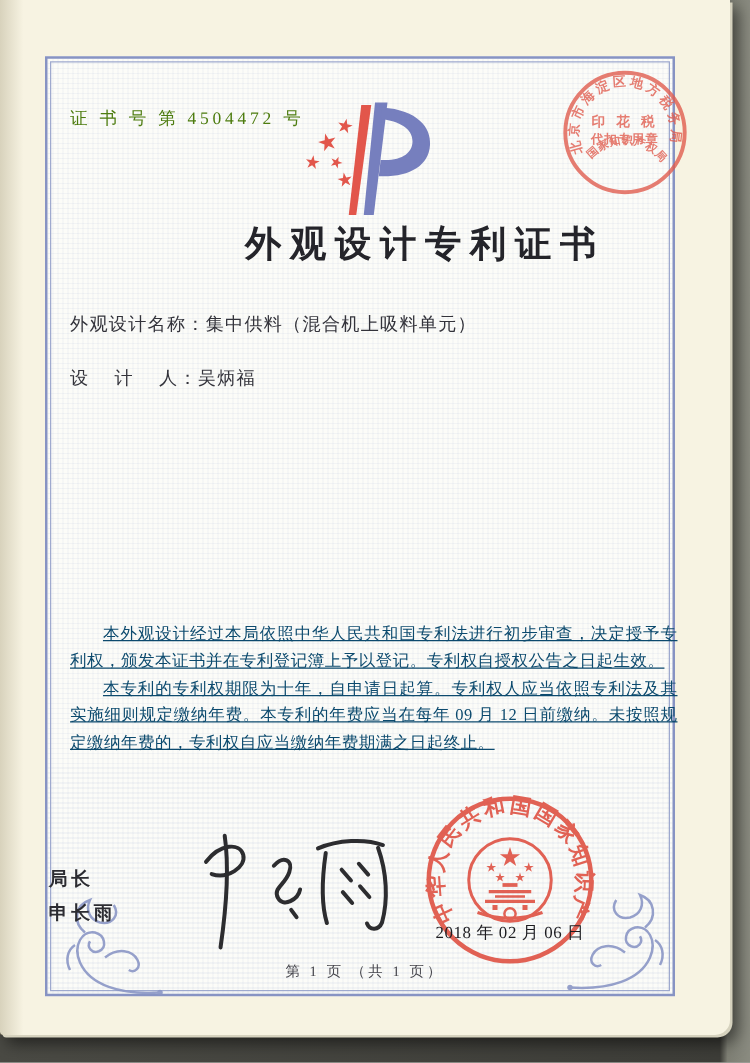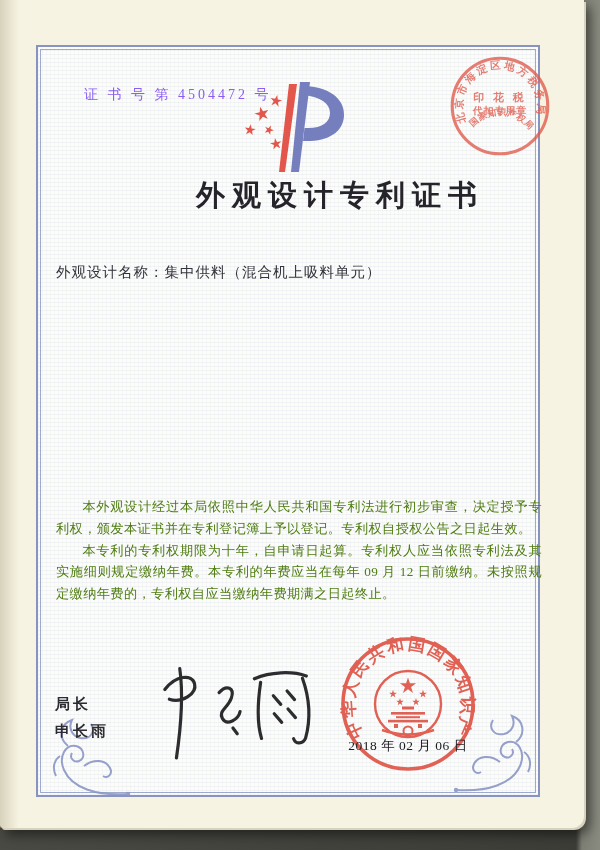--- a/index.html
+++ b/index.html
@@ -13,30 +13,30 @@
   .page::before{content:"";position:absolute;left:0;top:0;width:22px;height:100%;
         background:linear-gradient(90deg,rgba(135,125,90,.28),rgba(135,125,90,0) 85%);
         pointer-events:none;z-index:9;}
   .frame{position:absolute;left:36px;top:45px;width:500px;height:748px;
         border:2px solid #8793c3;
         background:
           repeating-linear-gradient(0deg, rgba(125,145,195,.08) 0 1px, rgba(0,0,0,0) 1px 4px),
           repeating-linear-gradient(90deg, rgba(125,145,195,.05) 0 1px, rgba(0,0,0,0) 1px 4px),
           #fcfcf8;}
   .frame::after{content:"";position:absolute;inset:2px;border:1px solid #9ea9ce;pointer-events:none;}
-  .cert-no{position:absolute;left:56px;top:86px;font-size:14px;letter-spacing:3px;color:#8b5cf6;z-index:2;margin-left:28px;}
+  .cert-no{position:absolute;left:56px;top:86px;font-size:14px;letter-spacing:3px;color:#4d7c0f;z-index:2;}
   .logo{position:absolute;left:240px;top:80px;z-index:2;}
   .title{position:absolute;left:0;width:584px;top:176px;text-align:center;
         font-size:29px;font-weight:700;letter-spacing:7px;color:#24242a;z-index:2;margin-left:48px;}
   .fields{position:absolute;left:56px;top:250px;width:462px;font-size:14.5px;color:#33333b;z-index:2;}
-  .field{line-height:21px;margin-bottom:22px;letter-spacing:1px;white-space:nowrap;margin-top:12px;}
+  .field{line-height:21px;margin-bottom:22px;letter-spacing:1px;white-space:nowrap;}
   .paras{position:absolute;left:56px;top:496px;width:486px;font-size:13.2px;line-height:21.8px;
-        text-align:justify;color:#4d7c0f;z-index:2;}
+        text-align:justify;color:#0c4a6e;z-index:2;text-decoration:underline;}
   .paras p{margin:0;text-indent:2em;letter-spacing:.4px;}
-  .signatory{position:absolute;left:55px;top:691px;font-size:15px;font-weight:600;
+  .signatory{position:absolute;left:39px;top:691px;font-size:15px;font-weight:600;
         color:#2c2c32;letter-spacing:3px;line-height:27px;z-index:3;}
   .sig-svg{position:absolute;left:136px;top:658px;z-index:4;}
   .seal-svg{position:absolute;left:330px;top:626px;z-index:3;}
   .seal-date{position:absolute;left:330px;top:737px;width:156px;text-align:center;
         font-size:13.5px;color:#1c1c20;letter-spacing:.5px;z-index:5;}
   .footer{position:absolute;left:0;width:584px;top:770px;text-align:center;
         font-size:11.5px;letter-spacing:2.5px;color:#45454c;z-index:2;}
   .tax-svg{position:absolute;left:446px;top:52px;z-index:3;}
   .orn{position:absolute;z-index:2;}
   .orn-left{left:44px;top:712px;}
@@ -63,20 +63,21 @@
       <use href="#star" fill="#e2564b" transform="translate(36,21) scale(0.62) rotate(12)"></use>
       <use href="#star" fill="#e2564b" transform="translate(10,50) scale(0.58) rotate(8)"></use>
       <use href="#star" fill="#e2564b" transform="translate(29,50) scale(0.5) rotate(22)"></use>
       <use href="#star" fill="#e2564b" transform="translate(36,64) scale(0.6) rotate(-10)"></use>
     </svg>
 
     <div class="title">外观设计专利证书</div>
 
     <div class="fields">
       <div class="field"><span>外观设计名称：</span><span>集中供料（混合机上吸料单元）</span></div>
+      <div class="field"><span>设　 计　 人：</span><span>吴炳福</span></div>
     </div>
 
     <div class="paras">
       <p>本外观设计经过本局依照中华人民共和国专利法进行初步审查，决定授予专利权，颁发本证书并在专利登记簿上予以登记。专利权自授权公告之日起生效。</p>
       <p>本专利的专利权期限为十年，自申请日起算。专利权人应当依照专利法及其实施细则规定缴纳年费。本专利的年费应当在每年 09 月 12 日前缴纳。未按照规定缴纳年费的，专利权自应当缴纳年费期满之日起终止。</p>
     </div>
 
     <div class="signatory">
       <div>局长</div>
       <div>申长雨</div>
@@ -157,15 +158,16 @@
     <svg class="orn orn-right" width="88" height="88" viewBox="0 0 88 88">
       <g fill="none" stroke="#8b97c6" stroke-width="2" opacity="0.9">
         <path d="M 84,82 C 52,84 28,76 20,58 C 14,44 22,32 32,34 C 40,36 42,46 35,49 C 30,51 25,46 28,41"></path>
         <path d="M 24,34 C 14,26 16,12 28,8 C 24,16 28,24 36,26 C 46,28 52,20 47,12"></path>
         <path d="M 40,54 C 50,46 62,48 66,56 C 69,62 64,67 59,64"></path>
         <path d="M 12,64 C 8,56 10,48 16,44"></path>
         <circle cx="84" cy="82" r="2.2" fill="#8b97c6" stroke="none"></circle>
       </g>
     </svg>
 
+    <div class="footer">第 1 页 （共 1 页）</div>
 
   </div>
 </div>
 
 </body></html>

